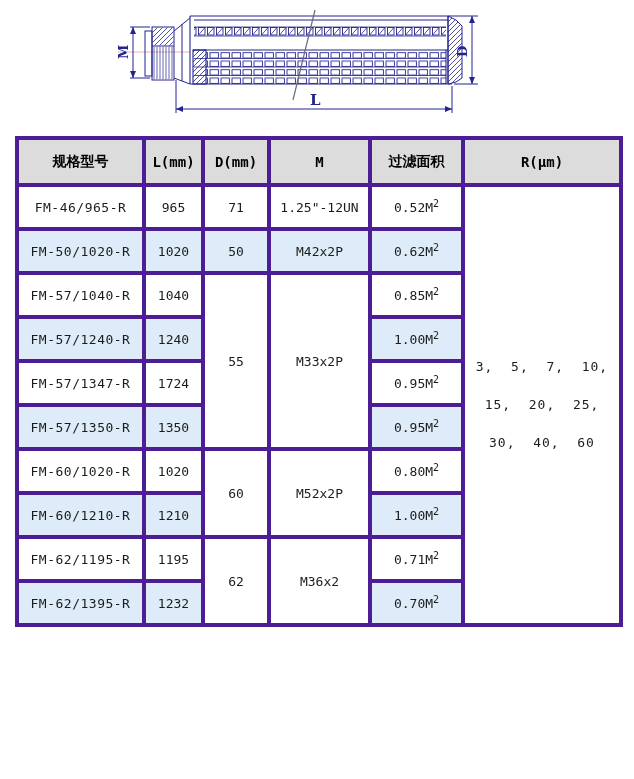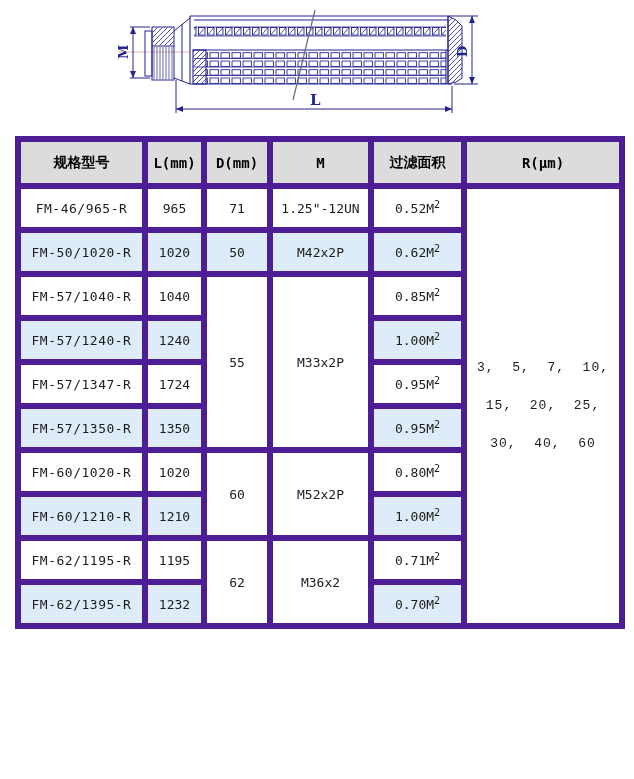--- a/index.html
+++ b/index.html
@@ -18,38 +18,38 @@
   
   table.spec {
     border-collapse: collapse;
     table-layout: fixed;
     width: 604px;
     margin: 4px 15px 0 15px;
     border: 2px solid #7f7f7f;
     font-size: 13px;
   }
   table.spec th, table.spec td {
-    border: 6px solid #4c1d95;
+    border: 4px solid #4c1d95;
     text-align: center;
     vertical-align: middle;
     overflow: hidden;
   }
   table.spec th {
     background: #dcdcdc;
     height: 47px;
     font-size: 14px;
     font-weight: bold;
     color: #000;
     font-family: "DejaVu Sans Mono", "DejaVu Sans", "Liberation Sans", sans-serif;
   }
   table.spec td { height: 44px; background: #ffffff; }
   tbody tr:nth-child(even) td { background: #ddecf8; }
   td.model-cell { letter-spacing: 0.5px; }
   td.area-cell sup { font-size: 10px; line-height: 0; }
-  td.r-cell { background: #ffffff !important; font-family: Liberation Mono, monospace; }
+  td.r-cell { background: #ffffff !important; }
   .r-line { line-height: 38px; letter-spacing: 1px; white-space: pre; }
 </style>
 </head>
 <body>
 
 <div class="page">
 
   <div class="drawing-wrap">
     <svg width="634" height="132" viewBox="0 0 634 132" xmlns="http://www.w3.org/2000/svg">
       <defs>

